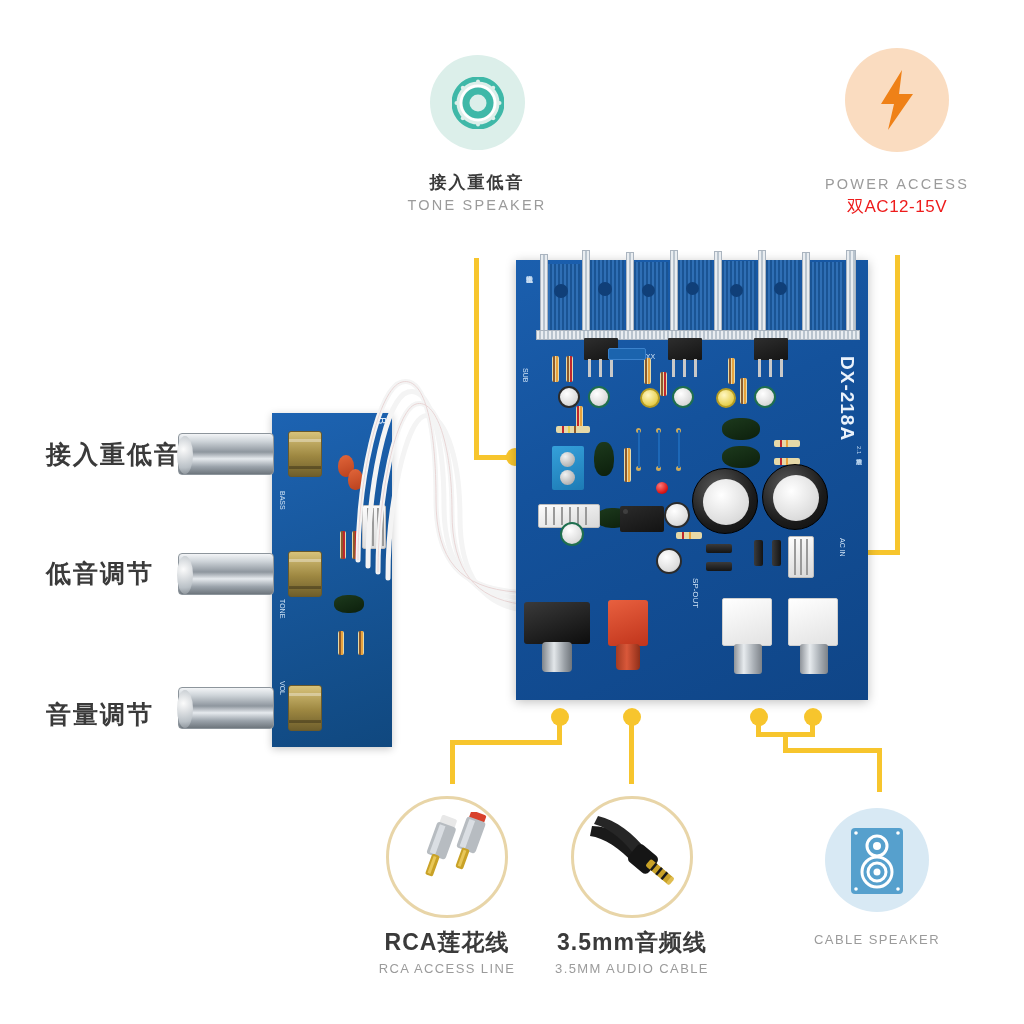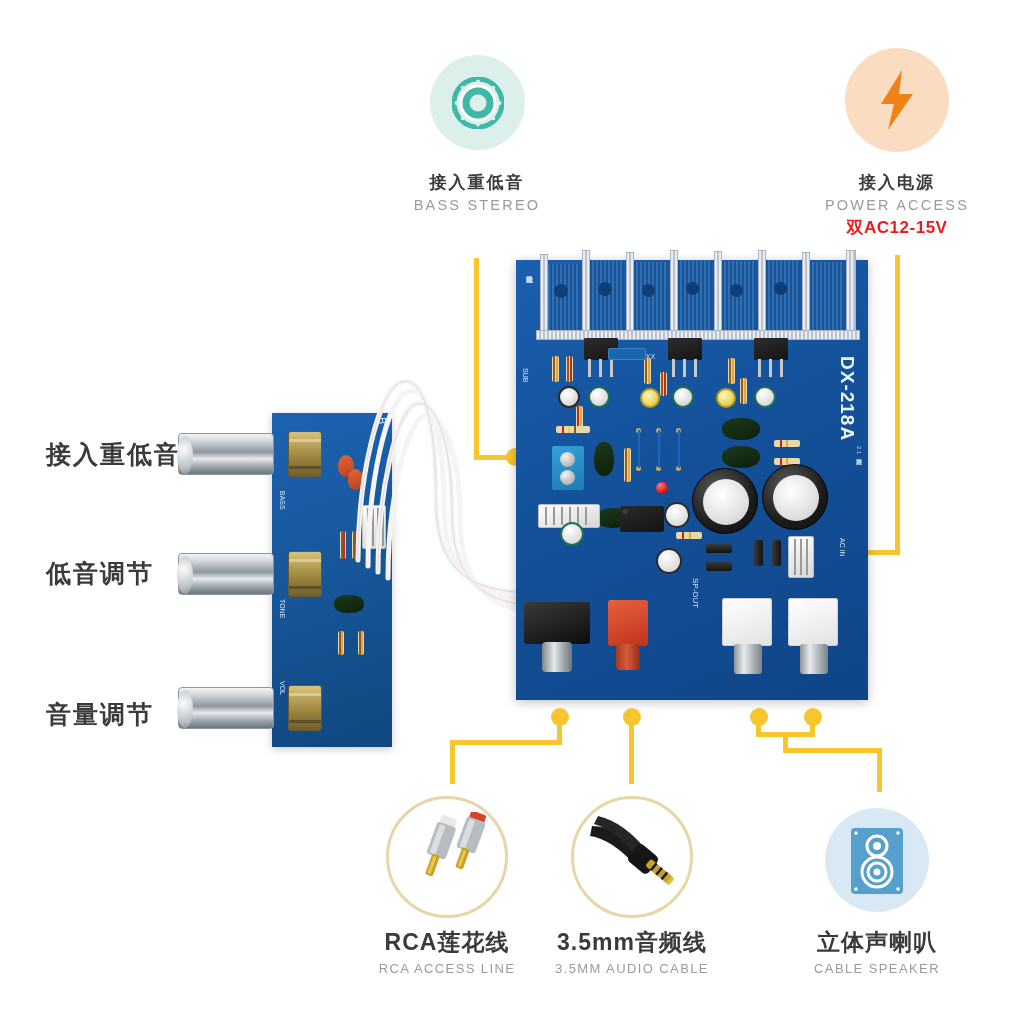--- a/index.html
+++ b/index.html
@@ -16,21 +16,21 @@
   .label-block{position:absolute;text-align:center;}
   .lbl-cn{
     font-size:17px;color:#3a3a3a;font-weight:600;
     letter-spacing:2px;line-height:1.25;white-space:nowrap;
   }
   .lbl-en{
     font-size:14.5px;color:#9b9b9b;letter-spacing:2.2px;
     margin-top:4px;white-space:nowrap;
   }
   .lbl-note{
-    font-size:17px;color:#ee1b1b;font-weight:700;letter-spacing:.5px;
+    font-size:17px;color:#ee1b1b;font-weight:400;letter-spacing:.5px;
     margin-top:3px;white-space:nowrap;
   }
   .lbl-cn-sm{font-size:23px;letter-spacing:1px;}
   .lbl-en-sm{font-size:13px;letter-spacing:1.4px;}
 
   
   .side-label{
     position:absolute;font-size:25px;color:#3a3a3a;font-weight:600;
     letter-spacing:2px;white-space:nowrap;
   }
@@ -117,33 +117,32 @@
     <circle cx="26" cy="47.5" r="2" fill="#dcefea"></circle>
     <circle cx="4.5" cy="26" r="2" fill="#dcefea"></circle>
     <circle cx="47.5" cy="26" r="2" fill="#dcefea"></circle>
     <circle cx="10.8" cy="10.8" r="2" fill="#dcefea"></circle>
     <circle cx="41.2" cy="41.2" r="2" fill="#dcefea"></circle>
     <circle cx="41.2" cy="10.8" r="2" fill="#dcefea"></circle>
     <circle cx="10.8" cy="41.2" r="2" fill="#dcefea"></circle>
   </svg>
   <div class="label-block" style="left:377px;top:172px;width:200px;">
     <div class="lbl-cn">接入重低音</div>
-    <div class="lbl-en">BASS STEREO</div>
+    <div class="lbl-en">TONE SPEAKER</div>
   </div>
 
   <div class="ln" style="left:474px;top:258px;width:5px;height:201px;"></div>
   <div class="ln" style="left:474px;top:455px;width:42px;height:5px;"></div>
   <div class="dot" style="left:506px;top:448px;"></div>
 
   <div class="disc" style="left:845px;top:48px;width:104px;height:104px;background:#fadcc0;"></div>
   <svg class="abs" style="left:875px;top:70px;" width="44" height="60" viewBox="0 0 44 60">
     <path d="M27 0 L6 34 L19 34 L13 60 L38 24 L24 24 Z" fill="#ef8117"></path>
   </svg>
   <div class="label-block" style="left:797px;top:172px;width:200px;">
-    <div class="lbl-cn">接入电源</div>
     <div class="lbl-en">POWER ACCESS</div>
     <div class="lbl-note">双AC12-15V</div>
   </div>
 
   <div class="ln" style="left:895px;top:255px;width:5px;height:300px;"></div>
   <div class="ln" style="left:856px;top:550px;width:44px;height:5px;"></div>
   <div class="dot" style="left:846px;top:543px;"></div>
 
   <div class="side-label" style="left:46px;top:438px;">接入重低音</div>
   <div class="side-label" style="left:46px;top:557px;">低音调节</div>
@@ -465,17 +464,16 @@
     <circle cx="26" cy="18" r="4" fill="#ffffff"></circle>
     <circle cx="26" cy="44" r="15" fill="none" stroke="#ffffff" stroke-width="3"></circle>
     <circle cx="26" cy="44" r="9" fill="none" stroke="#ffffff" stroke-width="3"></circle>
     <circle cx="26" cy="44" r="3.5" fill="#ffffff"></circle>
     <circle cx="5" cy="5" r="1.8" fill="#ffffff"></circle>
     <circle cx="47" cy="5" r="1.8" fill="#ffffff"></circle>
     <circle cx="5" cy="61" r="1.8" fill="#ffffff"></circle>
     <circle cx="47" cy="61" r="1.8" fill="#ffffff"></circle>
   </svg>
   <div class="label-block" style="left:777px;top:928px;width:200px;">
-    <div class="lbl-cn lbl-cn-sm">立体声喇叭</div>
     <div class="lbl-en lbl-en-sm">CABLE SPEAKER</div>
   </div>
 
 </div>
 
 </body></html>

